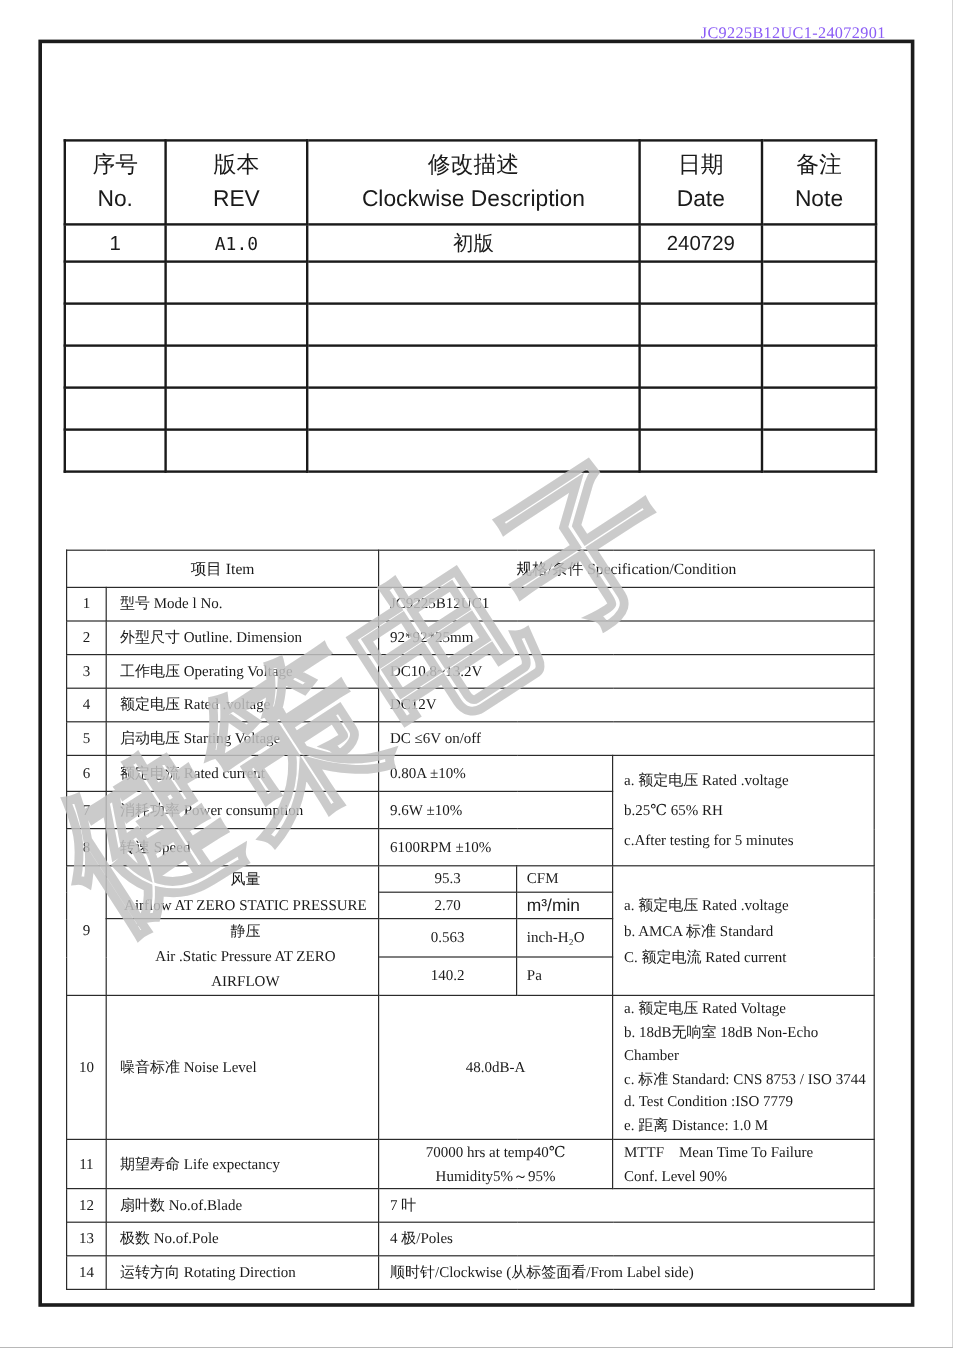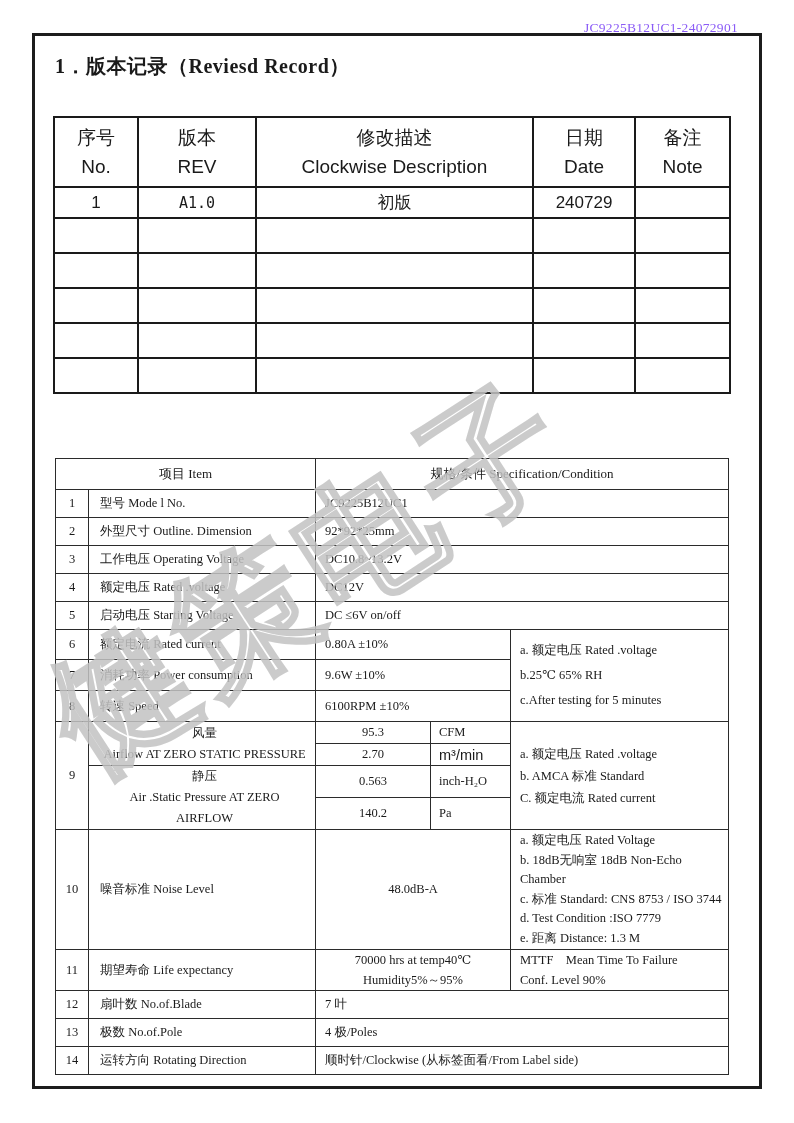--- a/index.html
+++ b/index.html
@@ -97,21 +97,20 @@
   }
 </style>
 </head>
 <body>
 
 <div class="page">
   <div class="page-border"></div>
 
   <div class="doc-number">JC9225B12UC1-24072901</div>
 
-  <div class="sec-title" id="sec1-title">1．版本记录（Reviesd Record）</div>
 
   <table class="rev">
     <colgroup>
       <col style="width:84px">
         <col style="width:118px">
         <col style="width:277px">
         <col style="width:102px">
         <col style="width:95px">
     </colgroup>
     <thead>
@@ -280,21 +279,21 @@
       <tr class="h120">
         <td class="num">10</td>
         <td class="item">噪音标准 Noise Level</td>
         <td class="valc" colspan="2">48.0dB-A</td>
         <td class="cond cond-tight">
           <div>a. 额定电压 Rated Voltage</div>
           <div>b. 18dB无响室 18dB Non-Echo</div>
           <div>Chamber</div>
           <div>c. 标准 Standard: CNS 8753 / ISO 3744</div>
           <div>d. Test Condition :ISO 7779</div>
-          <div>e. 距离 Distance: 1.3 M</div>
+          <div>e. 距离 Distance: 1.0 M</div>
         </td>
       </tr>
 
       <tr class="h40">
         <td class="num">11</td>
         <td class="item">期望寿命 Life expectancy</td>
         <td class="valc vlines" colspan="2">
           <div>70000 hrs at temp40℃</div>
           <div>Humidity5%～95%</div>
         </td>

